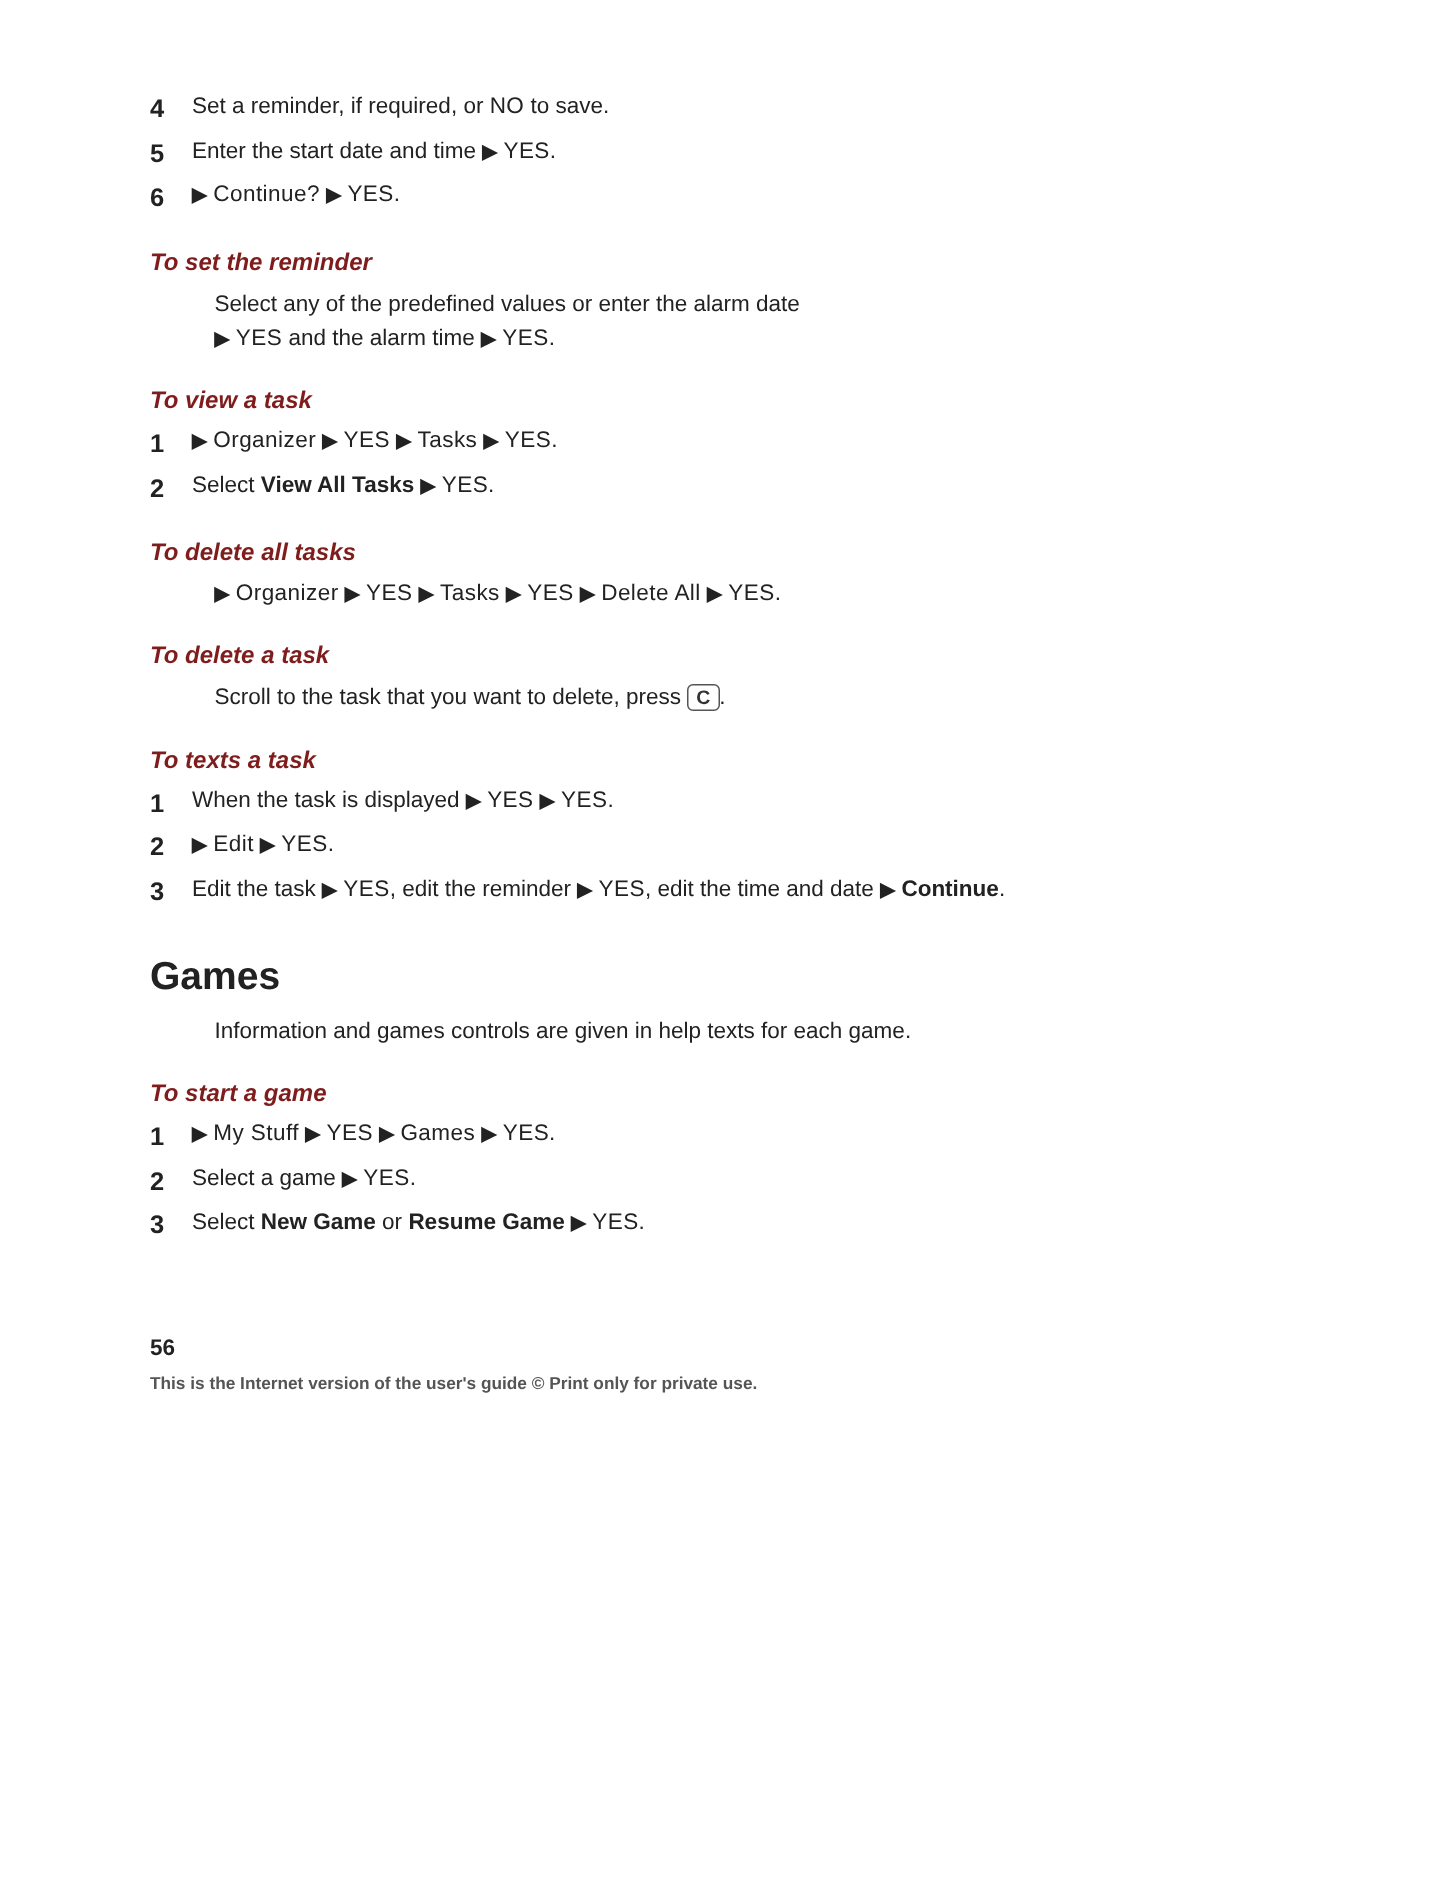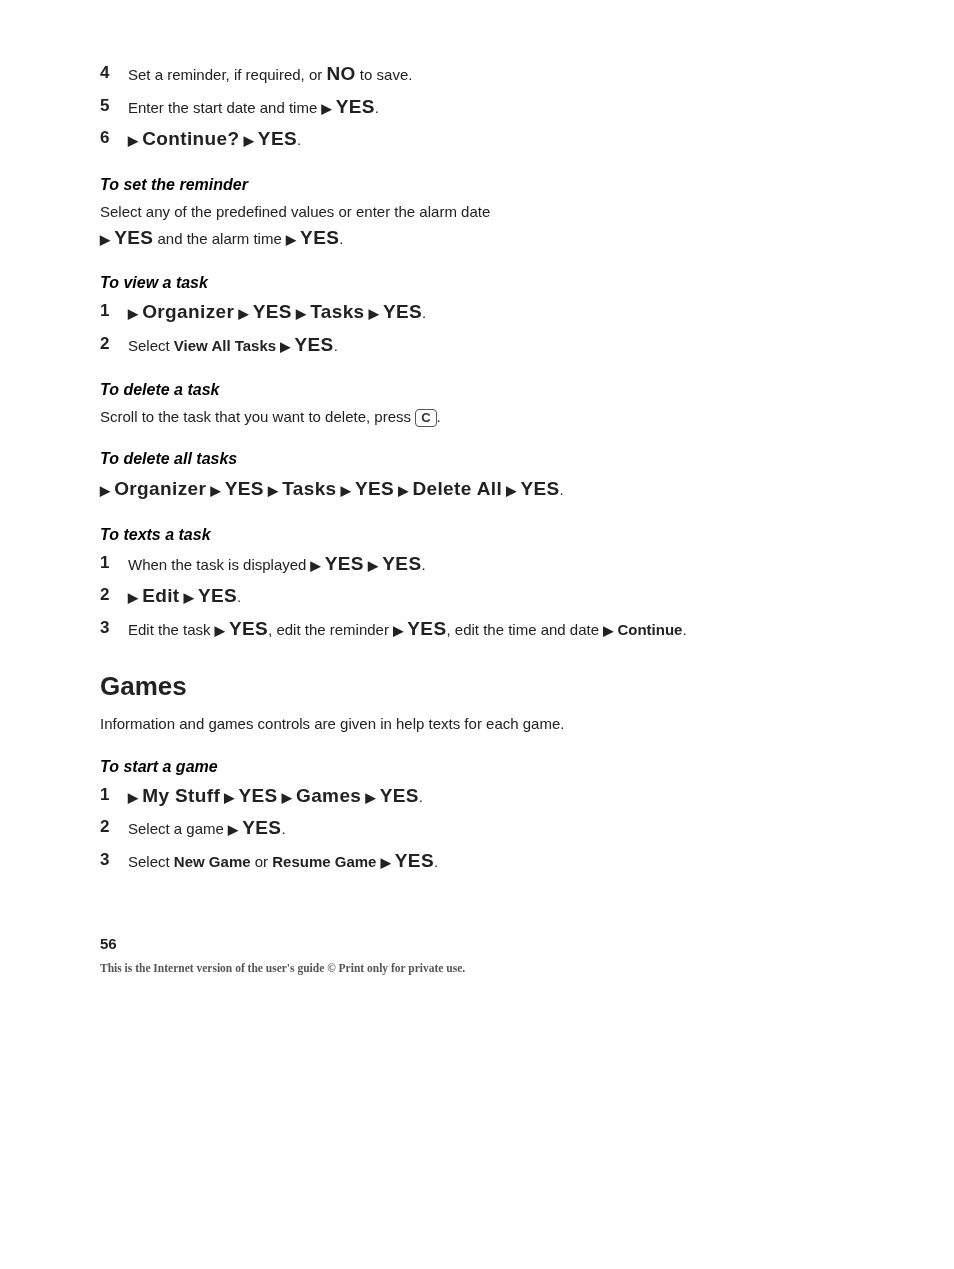--- a/index.html
+++ b/index.html
@@ -40,32 +40,33 @@
       font-weight: bold;
       font-size: 17px;
     }
 
     .section-heading {
       font-style: italic;
       font-weight: bold;
       font-size: 16px;
       margin-bottom: 6px;
       margin-top: 22px;
-      color: #000000;
+      color: #7f1d1d;
     }
 
     .section-body {
       margin-bottom: 8px;
       line-height: 1.55;
       color: #222;
+      margin-left: 43px;
     }
 
     .keyword {
-      font-weight: bold;
-      font-size: 19px;
+      font-weight: normal;
+      font-size: 15px;
       letter-spacing: 0.02em;
     }
 
     .arrow {
       font-weight: bold;
       font-size: 13px;
     }
 
     .bold-text {
       font-weight: bold;
@@ -90,21 +91,20 @@
       font-size: 15px;
       color: #222;
       display: block;
       margin-bottom: 6px;
     }
 
     .footer-note {
       font-size: 11.5px;
       color: #555;
       font-weight: bold;
-      font-family: Liberation Serif, serif;
     }
 
     .c-key {
       display: inline-flex;
       align-items: center;
       justify-content: center;
       border: 1.5px solid #555;
       border-radius: 4px;
       padding: 0 5px;
       font-size: 13px;
@@ -150,34 +150,34 @@
         <span><span class="arrow">▶</span> <span class="keyword">Organizer</span> <span class="arrow">▶</span> <span class="keyword">YES</span> <span class="arrow">▶</span> <span class="keyword">Tasks</span> <span class="arrow">▶</span> <span class="keyword">YES</span>.</span>
       </li>
       <li>
         <span class="num num-bold">2</span>
         <span>Select <span class="bold-text">View All Tasks</span> <span class="arrow">▶</span> <span class="keyword">YES</span>.</span>
       </li>
     </ul>
   </div>
 
   <div>
+    <div class="section-heading">To delete all tasks</div>
+    <p class="section-body">
+      <span class="arrow">▶</span> <span class="keyword">Organizer</span> <span class="arrow">▶</span> <span class="keyword">YES</span> <span class="arrow">▶</span> <span class="keyword">Tasks</span> <span class="arrow">▶</span> <span class="keyword">YES</span> <span class="arrow">▶</span> <span class="keyword">Delete All</span> <span class="arrow">▶</span> <span class="keyword">YES</span>.
+    </p>
+  </div>
+
+  <div>
     <div class="section-heading">To delete a task</div>
     <p class="section-body">
       Scroll to the task that you want to delete, press <span class="c-key">C</span>.
     </p>
   </div>
 
   <div>
-    <div class="section-heading">To delete all tasks</div>
-    <p class="section-body">
-      <span class="arrow">▶</span> <span class="keyword">Organizer</span> <span class="arrow">▶</span> <span class="keyword">YES</span> <span class="arrow">▶</span> <span class="keyword">Tasks</span> <span class="arrow">▶</span> <span class="keyword">YES</span> <span class="arrow">▶</span> <span class="keyword">Delete All</span> <span class="arrow">▶</span> <span class="keyword">YES</span>.
-    </p>
-  </div>
-
-  <div>
     <div class="section-heading">To texts a task</div>
     <ul class="numbered-list">
       <li>
         <span class="num num-bold">1</span>
         <span>When the task is displayed <span class="arrow">▶</span> <span class="keyword">YES</span> <span class="arrow">▶</span> <span class="keyword">YES</span>.</span>
       </li>
       <li>
         <span class="num num-bold">2</span>
         <span><span class="arrow">▶</span> <span class="keyword">Edit</span> <span class="arrow">▶</span> <span class="keyword">YES</span>.</span>
       </li>

